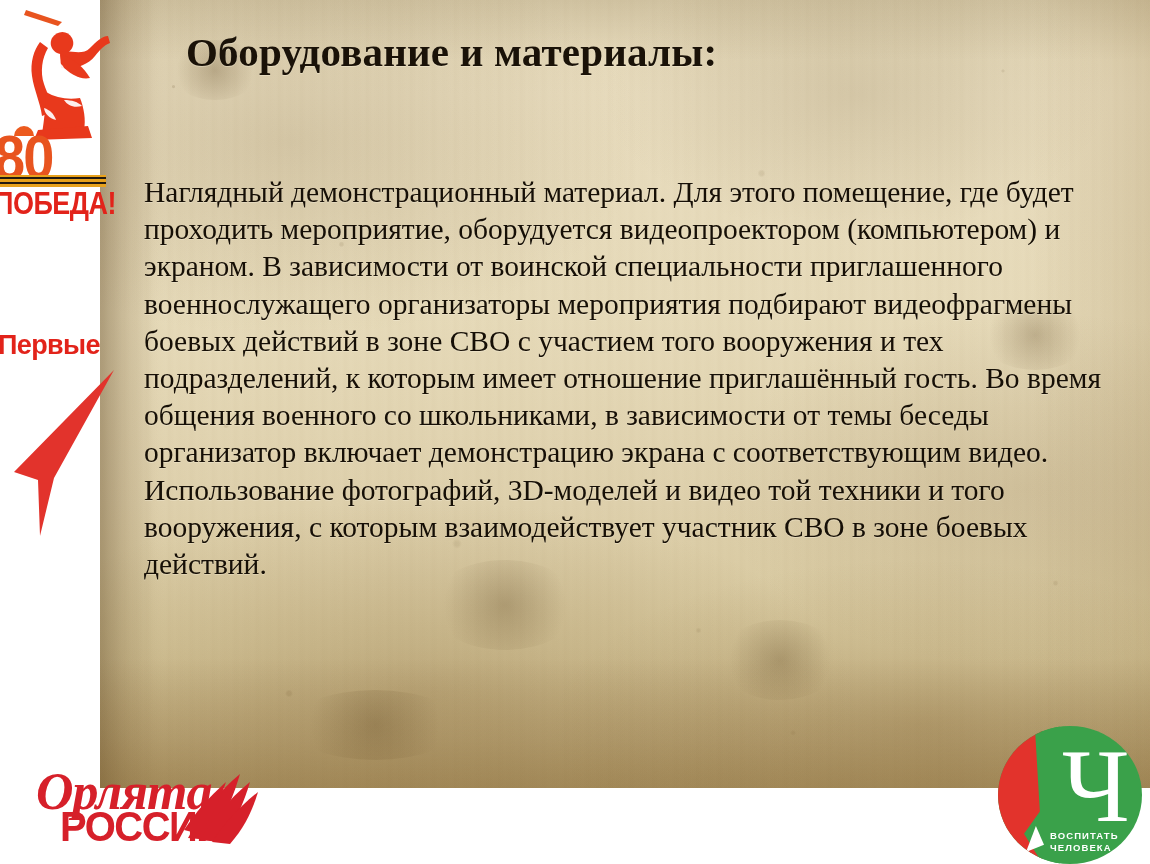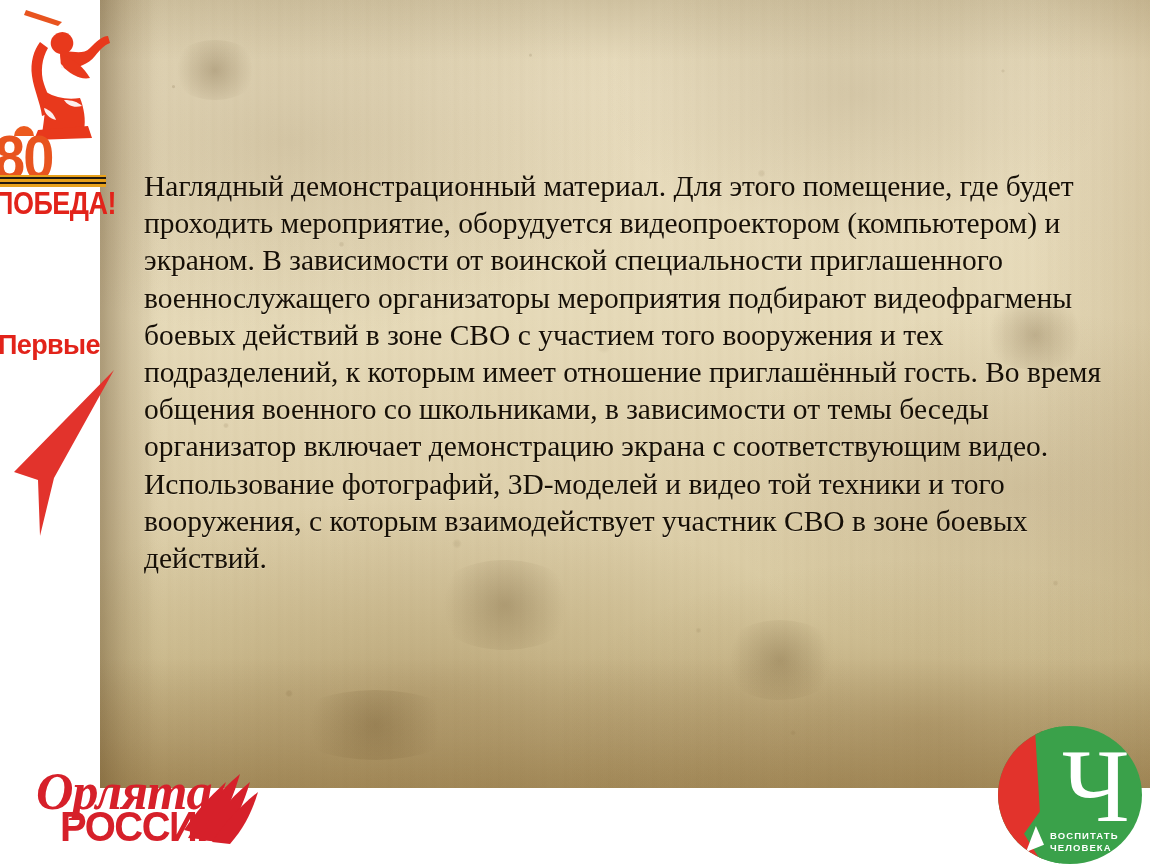--- a/index.html
+++ b/index.html
@@ -80,21 +80,21 @@
   .title {
     position:absolute; left:186px; top:28px; width:780px;
     font-size:41px; font-weight:bold; color:#1a1208;
     font-family:"Liberation Serif", serif;
     letter-spacing:0.2px;
     text-shadow:0 1px 0 rgba(255,250,230,0.35);
   }
 
   
   .body-copy {
-    position:absolute; left:144px; top:168px; width:960px;
+    position:absolute; left:144px; top:174px; width:960px;
     font-size:29.5px; line-height:37.2px; color:#160f06;
     font-family:"Liberation Serif", serif;
     text-shadow:0 1px 0 rgba(255,250,232,0.30);
   }
 
   
   .rail { position:absolute; left:0; top:0; width:100px; height:864px; background:#fff; z-index:5; }
 
   
   .statue { position:absolute; left:2px; top:8px; width:108px; height:135px; }
@@ -189,20 +189,21 @@
     <div class="parch-stain" style="left:330px; top:560px; width:150px; height:90px;"></div>
     <div class="parch-stain" style="left:620px; top:620px; width:120px; height:80px;"></div>
     <div class="parch-stain" style="left:880px; top:300px; width:110px; height:70px;"></div>
     <div class="parch-stain" style="left:190px; top:690px; width:170px; height:70px;"></div>
     <div class="parch-top-shade"></div>
     <div class="parch-left-shade"></div>
     <div class="parch-right-shade"></div>
     <div class="parch-bottom-shade"></div>
   </div>
 
+  <div class="title">Оборудование и материалы:</div>
 
   <div class="body-copy">Наглядный демонстрационный материал. Для этого помещение, где будет проходить мероприятие, оборудуется видеопроектором (компьютером) и экраном. В зависимости от воинской специальности приглашенного военнослужащего организаторы мероприятия подбирают видеофрагмены боевых действий в зоне СВО с участием того вооружения и тех подразделений, к которым имеет отношение приглашённый гость. Во время общения военного со школьниками, в зависимости от темы беседы организатор включает демонстрацию экрана с соответствующим видео. Использование фотографий, 3D-моделей и видео той техники и того вооружения, с которым взаимодействует участник СВО в зоне боевых действий.</div>
 
   <div class="rail">
 
     <div class="statue">
       <svg viewBox="0 0 108 135" width="108" height="135" aria-hidden="true">
         <g fill="#e8391c">
           <path d="M56 18 L60 14 L24 2 L22 7 Z" fill="#e8541f"></path>
           <path d="M50 30 c5 -8 16 -8 20 0 c4 8 -2 16 -10 16 c-8 0 -14 -8 -10 -16 z"></path>

